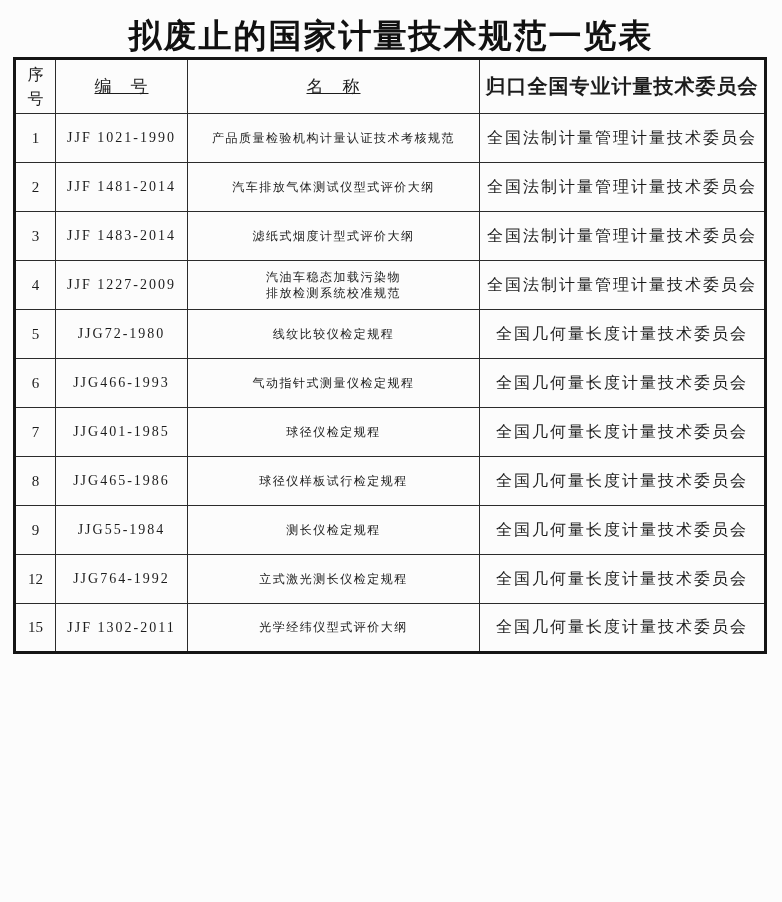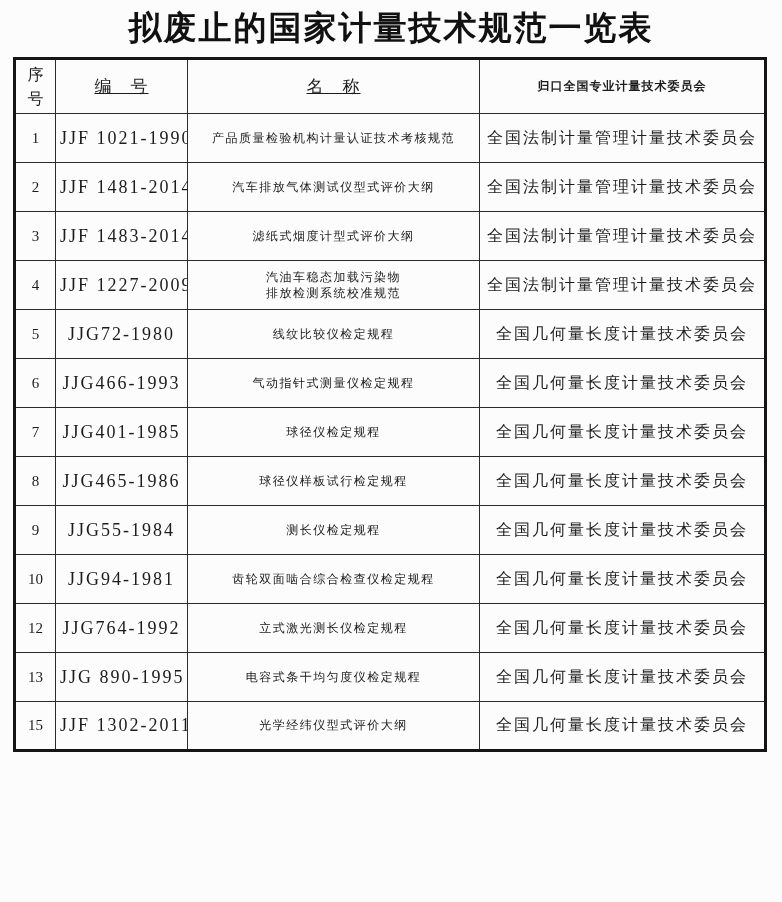--- a/index.html
+++ b/index.html
@@ -10,21 +10,21 @@
     width: 782px;
     height: 902px;
     background: #fcfcfc;
     color: #1c1c1c;
     font-family: "Liberation Serif", "DejaVu Serif", serif;
     position: relative;
     overflow: hidden;
   }
   .doc-title {
     text-align: center;
-    padding-top: 6px;
+    padding-top: 14px;
     font-size: 33px;
     font-weight: bold;
     letter-spacing: 2px;
     color: #111;
   }
   .table-wrap {
     position: absolute;
     left: 13px;
     top: 57px;
     width: 754px;
@@ -61,30 +61,30 @@
     padding: 0;
   }
   th.h-code, th.h-name {
     font-size: 17px;
     font-weight: normal;
     letter-spacing: 1px;
     text-decoration: underline;
   }
   th.h-committee {
     font-family: "Liberation Sans", "DejaVu Sans", sans-serif;
-    font-size: 12px;
+    font-size: 20px;
     font-weight: bold;
     letter-spacing: 1px;
   }
   td.c-index {
     font-size: 15px;
     letter-spacing: 0;
   }
   td.c-code {
-    font-size: 18px;
+    font-size: 14px;
     letter-spacing: 2px;
     white-space: nowrap;
   }
   td.c-name {
     font-size: 12px;
     letter-spacing: 1.5px;
     white-space: pre-line;
     line-height: 1.35;
   }
   td.c-committee {
@@ -165,35 +165,23 @@
     <td class="c-name">球径仪样板试行检定规程</td>
     <td class="c-committee">全国几何量长度计量技术委员会</td>
   </tr>
         <tr>
     <td class="c-index">9</td>
     <td class="c-code">JJG55-1984</td>
     <td class="c-name">测长仪检定规程</td>
     <td class="c-committee">全国几何量长度计量技术委员会</td>
   </tr>
         <tr>
-    <td class="c-index">10</td>
-    <td class="c-code">JJG94-1981</td>
-    <td class="c-name">齿轮双面啮合综合检查仪检定规程</td>
-    <td class="c-committee">全国几何量长度计量技术委员会</td>
-  </tr>
-        <tr>
     <td class="c-index">12</td>
     <td class="c-code">JJG764-1992</td>
     <td class="c-name">立式激光测长仪检定规程</td>
-    <td class="c-committee">全国几何量长度计量技术委员会</td>
-  </tr>
-        <tr>
-    <td class="c-index">13</td>
-    <td class="c-code">JJG 890-1995</td>
-    <td class="c-name">电容式条干均匀度仪检定规程</td>
     <td class="c-committee">全国几何量长度计量技术委员会</td>
   </tr>
         <tr>
     <td class="c-index">15</td>
     <td class="c-code">JJF 1302-2011</td>
     <td class="c-name">光学经纬仪型式评价大纲</td>
     <td class="c-committee">全国几何量长度计量技术委员会</td>
   </tr>
       </tbody>
   </table>

